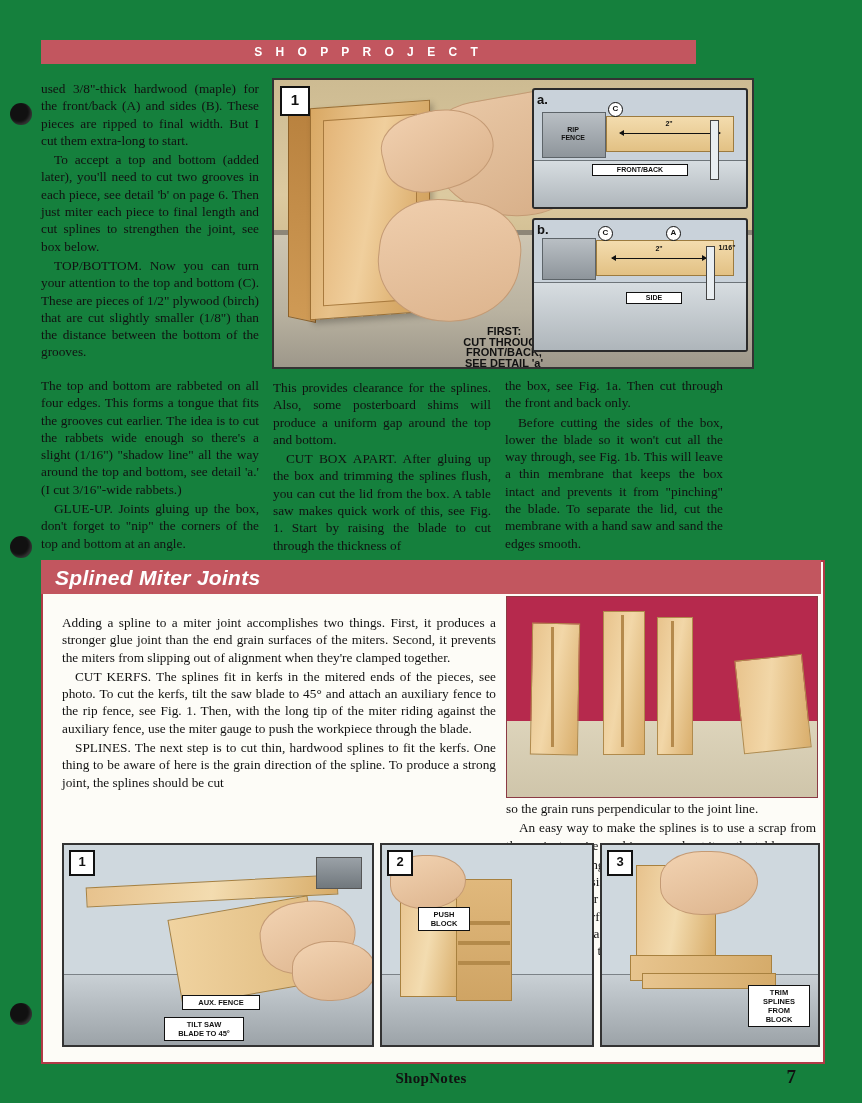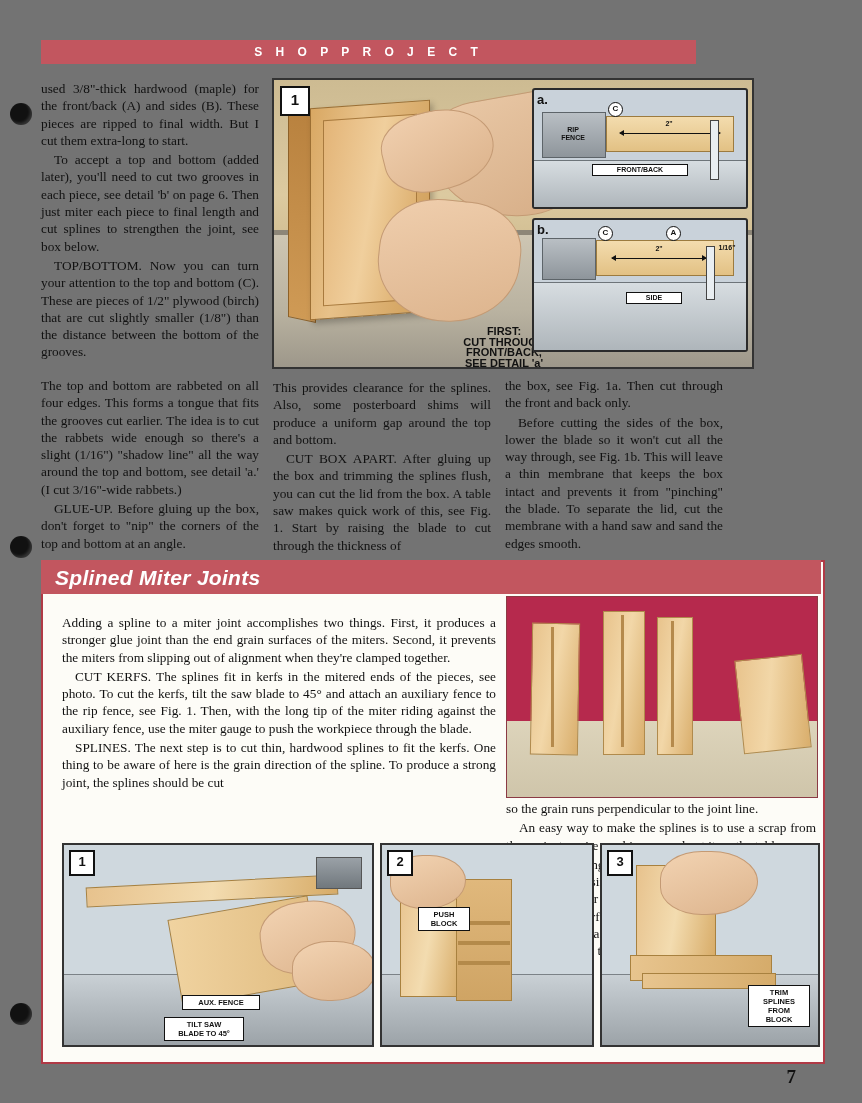--- a/index.html
+++ b/index.html
@@ -12,21 +12,21 @@
     height: 1103px;
     position: relative;
     font-family: "Liberation Serif", serif;
     color: #111;
     overflow: hidden;
     background: #fdfcf7;
   }
   .page {
     position: absolute;
     inset: 0;
-    background: #737373;
+    background: #15803d;
   }
   
   .punch {
     position: absolute;
     left: 10px;
     width: 22px;
     height: 22px;
     border-radius: 50%;
     background: #111;
     box-shadow: inset -2px -2px 3px rgba(255,255,255,.15);
@@ -354,21 +354,21 @@
     <div class="dim" style="left:78px; top:38px; width:94px;"></div>
     <div class="dtxt" style="left:102px; top:25px; width:46px;">2"</div>
     <div class="dtxt" style="left:178px; top:24px; width:30px;">1/16"</div>
     <div class="tbl" style="left:0; top:62px; width:212px; height:68px;"></div>
     <div class="blade" style="left:172px; top:26px; width:7px; height:52px;"></div>
     <div class="dtxt" style="left:92px; top:72px; width:50px; background:#fff; border:1px solid #111; padding:1px 2px;">SIDE</div>
   </div>
 
   <div class="col" id="col-mid-left">
     <p class="noind">The top and bottom are rabbeted on all four edges. This forms a tongue that fits the grooves cut earlier. The idea is to cut the rabbets wide enough so there's a slight (1/16") "shadow line" all the way around the top and bottom, see detail 'a.' (I cut 3/16"-wide rabbets.)</p>
-    <p>GLUE-UP. Before gluing up the box, don't forget to "nip" the corners of the top and bottom at an angle.</p>
+    <p>GLUE-UP. Joints gluing up the box, don't forget to "nip" the corners of the top and bottom at an angle.</p>
   </div>
   <div class="col" id="col-mid-center">
     <p class="noind">This provides clearance for the splines. Also, some posterboard shims will produce a uniform gap around the top and bottom.</p>
     <p>CUT BOX APART. After gluing up the box and trimming the splines flush, you can cut the lid from the box. A table saw makes quick work of this, see Fig. 1. Start by raising the blade to cut through the thickness of</p>
   </div>
   <div class="col" id="col-mid-right">
     <p class="noind">the box, see Fig. 1a. Then cut through the front and back only.</p>
     <p>Before cutting the sides of the box, lower the blade so it won't cut all the way through, see Fig. 1b. This will leave a thin membrane that keeps the box intact and prevents it from "pinching" the blade. To separate the lid, cut the membrane with a hand saw and sand the edges smooth.</p>
   </div>
 
@@ -430,15 +430,16 @@
     <div class="wood" style="left:28px; top:110px; width:140px; height:24px; background:linear-gradient(100deg,#e8c58f,#d5ab6a);"></div>
     <div class="wood" style="left:40px; top:128px; width:132px; height:14px; background:linear-gradient(100deg,#e8c58f,#d5ab6a);"></div>
     <div class="hand2" style="left:58px; top:6px; width:96px; height:62px;"></div>
     <div class="numbox">3</div>
     <div class="lbl" style="left:146px; top:140px; width:54px; white-space:pre-line;">TRIM
 SPLINES
 FROM
 BLOCK</div>
   </div>
 
+  <div class="footer-name">ShopNotes</div>
   <div class="footer-page">7</div>
 
 </div>
 
 </body></html>

